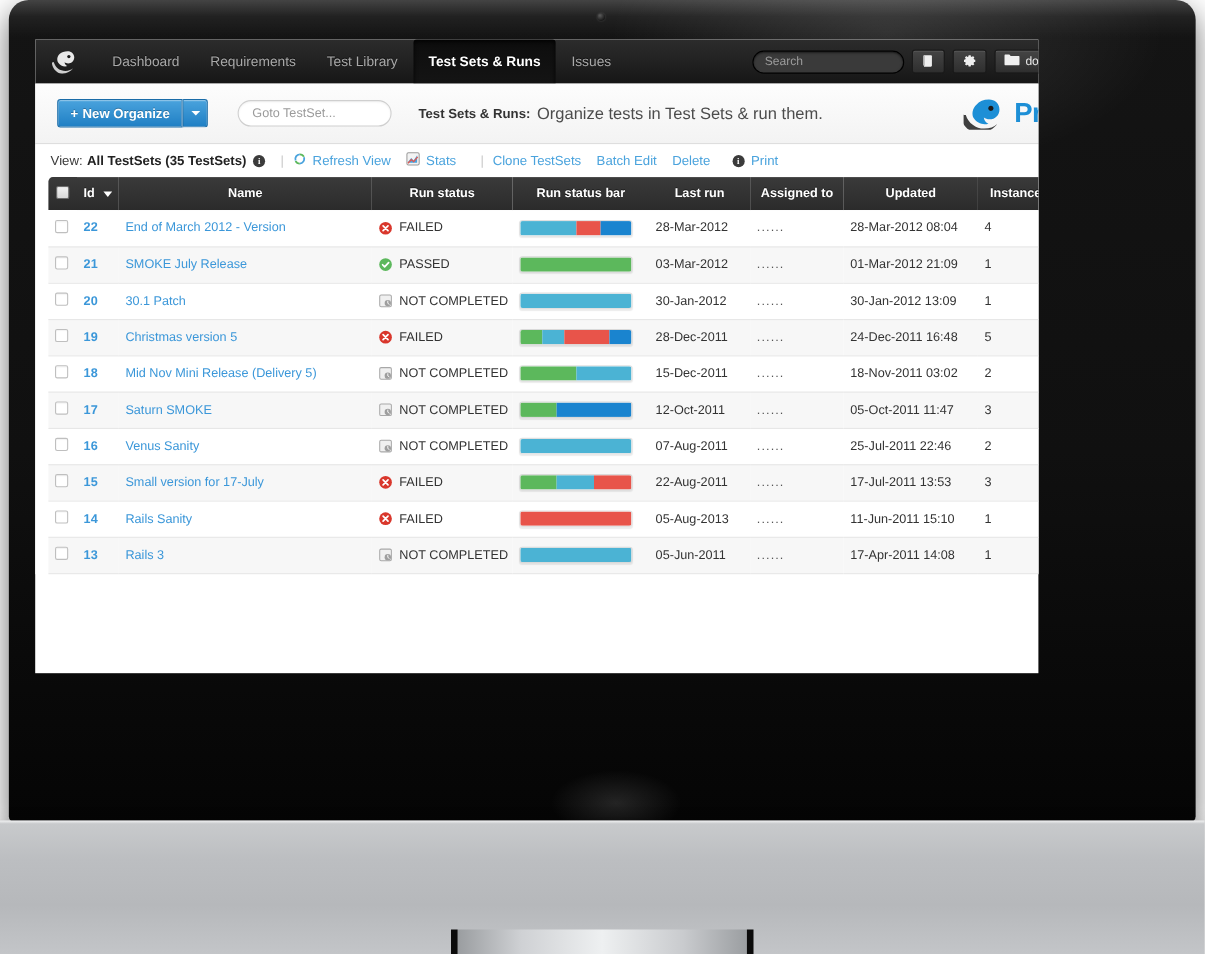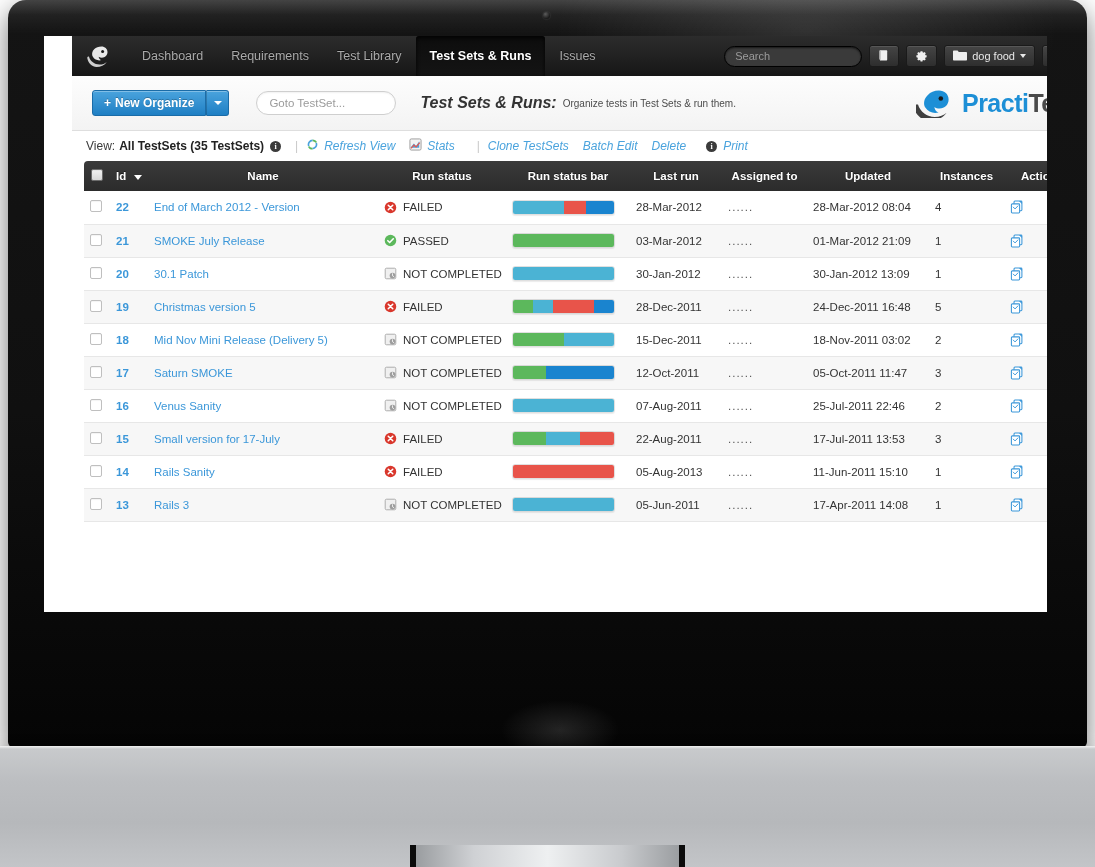--- a/index.html
+++ b/index.html
@@ -51,22 +51,22 @@
     background:linear-gradient(180deg,rgba(255,255,255,.75),rgba(255,255,255,0));
   }
   .imac-neck{
     position:absolute;left:410px;top:845px;width:275px;height:30px;
     background:linear-gradient(90deg,#9a9da0 0%,#cfd1d4 22%,#eef0f1 50%,#c9cbce 78%,#9b9ea1 100%);
     border-left:6px solid #0b0b0b;border-right:6px solid #0b0b0b;
   }
 
   
   #screen {
-    position: absolute; left: 44px; top: 36px; width: 1003px; height: 576px;
-    background: #ffffff; overflow: hidden; padding-left: 28px;
+    position: absolute; left: 32px; top: 36px; width: 912px; height: 576px;
+    background: #ffffff; overflow: hidden;
   }
 
   
   .navbar {
     position: relative; height: 40px; width: 1020px;
     background: linear-gradient(180deg,#2c2c2c 0%,#222222 48%,#161616 100%);
     display: flex; align-items: center;
   }
   .brand-mark{
     width: 56px; display:flex; align-items:center; justify-content:center;
@@ -138,23 +138,23 @@
   }
   .goto-input{
     margin-left:27px; width:140px; height:24px; border-radius:13px;
     border:1px solid #cfcfcf; background:#fff; color:#9b9b9b;
     font-size:11.5px; padding:0 12px; outline:none;
     font-family:"Liberation Sans",sans-serif;
     box-shadow:inset 0 1px 2px rgba(0,0,0,.06);
   }
   .goto-input::placeholder{ color:#9b9b9b; }
   .subhead-title{
-    margin-left:24px; font-size:16px; font-weight:bold; color:#333;font-style:italic;
-  }
-  .subhead-sub{ margin-left:6px; font-size:10px; color:#4c4c4c; }
+    margin-left:24px; font-size:12px; font-weight:bold; color:#333;
+  }
+  .subhead-sub{ margin-left:6px; font-size:15px; color:#4c4c4c; }
   .practitest-logo{
     position:absolute; right:16px; top:50%; transform:translateY(-50%);
     display:flex; align-items:center; gap:4px;
   }
   .pt-word{ font-size:25px; font-weight:bold; letter-spacing:-.5px; }
   .pt-practi{ color:#1d8fd6;text-align:center; }
   .pt-test{ color:#4a4a4a; }
 
   
   .content{ width:1020px; padding:0 12px; background:#fff; }
@@ -193,21 +193,21 @@
   .viewrow .vlabel{ color:#3a3a3a; }
   .viewrow .vname{ font-weight:bold; color:#222; margin-left:4px; }
   .info-dot{
     display:inline-flex; align-items:center; justify-content:center;
     width:11px;height:11px;border-radius:50%;background:#3b3b3b;color:#fff;
     font-size:8px; font-weight:bold; margin:0 6px; cursor:pointer;
     font-family:"Liberation Serif",serif;
   }
   .vsep{ color:#c9c9c9; margin:0 8px; }
   .vlink{ color:#4aa3dd; text-decoration:none; cursor:pointer; }
-  .vitem{ display:inline-flex; align-items:center; gap:5px; margin-right:14px;font-style:italic; }
+  .vitem{ display:inline-flex; align-items:center; gap:5px; margin-right:14px; }
   .vitem:last-child{ margin-right:0; }
 
   
   table.grid{ width:996px; border-collapse:collapse; table-layout:fixed; }
   table.grid thead th{
     background:linear-gradient(180deg,#3a3a3a,#2b2b2b);
     color:#ffffff; font-size:11.5px; font-weight:bold; text-align:center;
     height:30px; padding:0 6px; white-space:nowrap;
     text-shadow:0 -1px 0 rgba(0,0,0,.5);
   }

